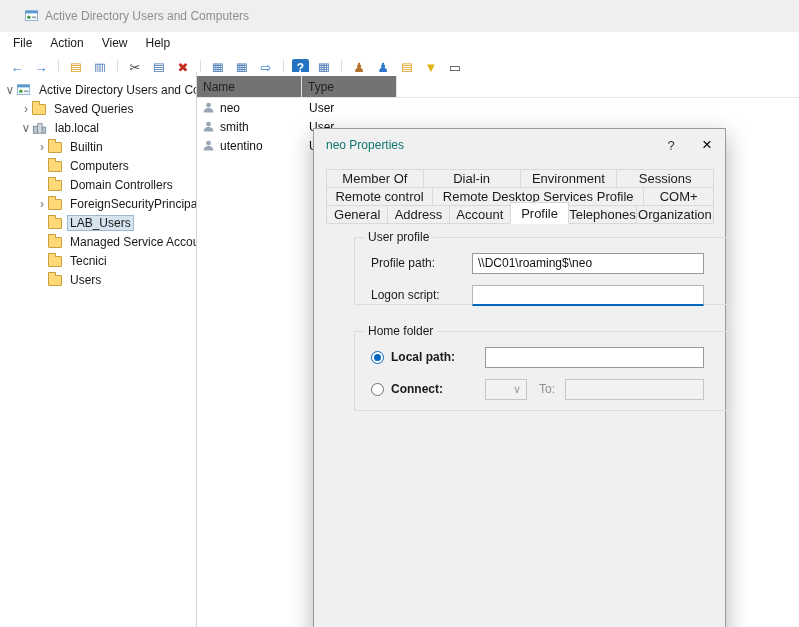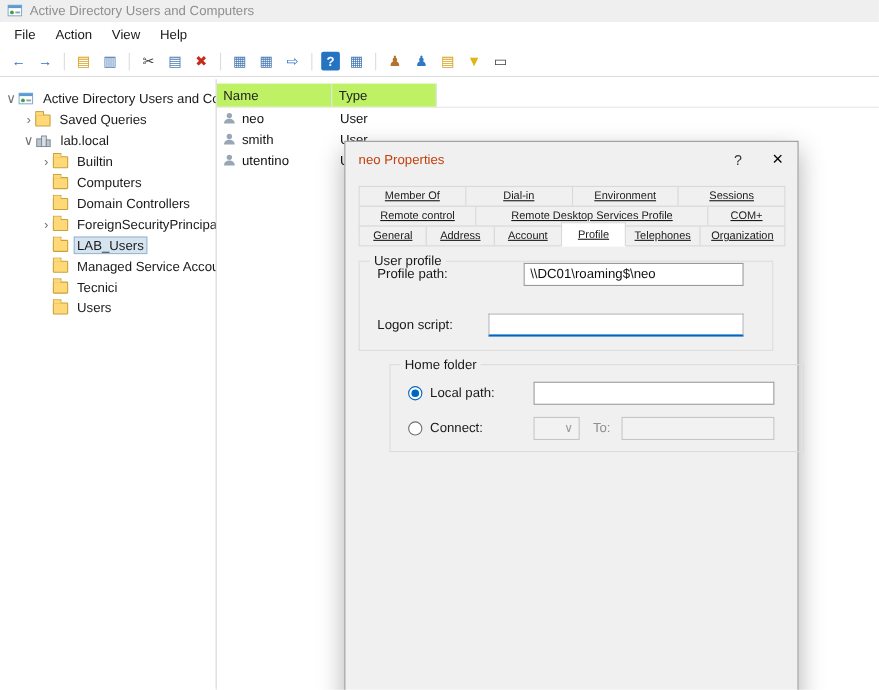--- a/index.html
+++ b/index.html
@@ -1,21 +1,21 @@
 <!DOCTYPE html>
 <html><head>
 <meta charset="utf-8">
 <style>
   *{margin:0;padding:0;box-sizing:border-box;}
   html,body{width:799px;height:627px;}
   body{position:relative;overflow:hidden;background:#fff;color:#111;
        font:12px "Liberation Sans","DejaVu Sans",sans-serif;}
 
   
-  .titlebar{height:20px;background:#efefef;display:flex;align-items:center;padding-left:6px;gap:6px;}
+  .titlebar{height:32px;background:#efefef;display:flex;align-items:center;padding-left:24px;gap:6px;}
   .title-text{color:#8f8f8f;font-size:12px;}
   .menubar{height:22px;background:#fff;display:flex;align-items:center;padding-left:4px;}
   .menu-item{padding:3px 9px;color:#1a1a1a;}
   .toolbar{height:28px;background:#fff;display:flex;align-items:center;padding-left:6px;gap:2px;border-bottom:1px solid #dcdcdc;}
   .tbtn{width:22px;height:20px;display:flex;align-items:center;justify-content:center;font-size:13px;}
   .tsep{width:1px;height:16px;background:#dcdcdc;margin:0 4px;}
   .tb-blue{color:#2e77c9;} .tb-red{color:#c42b1c;font-weight:bold;}
   .tb-amber{color:#d9a21f;} .tb-dark{color:#3f3f3f;} .tb-steel{color:#4a7ab5;}
   .tb-user{color:#b5722a;} .tb-filter{color:#e0b416;}
   .tb-help{background:#2574c4;color:#fff;width:17px;height:17px;border-radius:2px;
@@ -30,51 +30,51 @@
   .tree-ico{width:15px;height:14px;flex:none;}
   .ico-folder{position:relative;width:14px;height:11px;flex:none;margin-top:2px;
               background:#ffd978;border:1px solid #caa23c;border-radius:1px;}
   .ico-folder::before{content:"";position:absolute;left:-1px;top:-4px;width:6px;height:3px;
               background:#ffd978;border:1px solid #caa23c;border-bottom:none;border-radius:1px 1px 0 0;}
   .tlabel{margin-left:5px;padding:1px 3px;color:#1a1a1a;}
   .sel .tlabel{background:#d6e4f0;border:1px solid #9ab8d2;padding:0 2px;}
 
   .list-panel{flex:1;padding-top:4px;overflow:hidden;}
   .list-header{display:flex;height:22px;border-bottom:1px solid #e6e6e6;}
-  .lh-cell{border-right:1px solid #dfe3e6;background:#bef264;padding:4px 0 0 6px;color:#222;}
+  .lh-cell{border-right:1px solid #dfe3e6;background:#737373;padding:4px 0 0 6px;color:#222;}
   .lh-name{width:105px;} .lh-type{width:95px;} .lh-desc{width:150px;}
   .list-row{display:flex;height:19px;align-items:center;}
   .lr-name{width:105px;display:flex;align-items:center;gap:5px;padding-left:5px;}
   .lr-type{width:95px;padding-left:7px;} .lr-desc{width:150px;padding-left:7px;}
   .user-ico{width:13px;height:13px;flex:none;}
 
   
   .dialog{position:absolute;left:313px;top:128px;width:413px;height:522px;background:#f0f0f0;
           border:1px solid #9b9b9b;box-shadow:0 8px 22px rgba(0,0,0,.30);z-index:10;}
   .dlg-titlebar{height:32px;display:flex;align-items:center;padding-left:12px;}
-  .dlg-title{flex:1;color:#c2410c;}
+  .dlg-title{flex:1;color:#0f766e;}
   .dlg-btn{width:36px;height:32px;display:flex;align-items:center;justify-content:center;color:#333;font-size:13px;}
   .dlg-btn.close{font-size:17px;color:#000;}
 
   .tabs{position:absolute;left:12px;top:40px;width:388px;}
   .tabrow{display:flex;height:19px;}
   .tabrow + .tabrow{margin-top:-1px;}
   .tab{flex:1;border:1px solid #d9d9d9;background:#f0f0f0;display:flex;align-items:center;justify-content:center;
-       font-size:10px;white-space:nowrap;overflow:hidden;color:#1a1a1a;text-decoration:underline;}
+       font-size:13px;white-space:nowrap;overflow:hidden;color:#1a1a1a;}
   .tab + .tab{margin-left:-1px;}
   .tab.active{background:#fff;position:relative;z-index:3;height:22px;margin-top:-3px;border-bottom-color:#fff;}
 
   .groupbox{position:absolute;left:12px;width:377px;border:1px solid #dcdcdc;}
-  #gb-user{top:108px;height:82px;}
+  #gb-user{top:108px;height:68px;margin-left:28px;}
   #gb-home{top:202px;height:80px;margin-left:28px;}
   .gb-label{position:absolute;top:-8px;left:9px;background:#f0f0f0;padding:0 4px;color:#1a1a1a;}
   .frow{position:absolute;left:16px;right:26px;height:22px;display:flex;align-items:center;}
-  #row-pp{top:0;gap:32px;} #row-ls{top:46px;} #row-lp{top:14px;} #row-cn{top:46px;}
+  #row-pp{top:14px;} #row-ls{top:46px;} #row-lp{top:14px;} #row-cn{top:46px;}
   .flabel{width:101px;flex:none;color:#1a1a1a;}
-  .rlabel{width:94px;flex:none;color:#1a1a1a;}
+  .rlabel{width:94px;flex:none;color:#1a1a1a;font-weight:bold;}
   .tfield{flex:1;min-width:0;height:21px;border:1px solid #999;background:#fff;padding:0 5px;
           font:12px "Liberation Sans","DejaVu Sans",sans-serif;color:#111;}
   .tfield.focusline{border:1px solid #b5b5b5;border-bottom:2px solid #0067c0;}
   .tfield.disabled{background:#f2f2f2;border-color:#c6c6c6;}
   .radio{width:13px;height:13px;border:1px solid #707070;border-radius:50%;background:#fff;
          flex:none;margin-right:7px;position:relative;}
   .radio.checked{border-color:#0067c0;}
   .radio.checked::after{content:"";position:absolute;left:2px;top:2px;width:7px;height:7px;border-radius:50%;background:#0067c0;}
   .combo{width:42px;height:21px;border:1px solid #c6c6c6;background:#f2f2f2;flex:none;
          display:flex;align-items:center;justify-content:flex-end;padding-right:5px;color:#9a9a9a;font-size:11px;}

